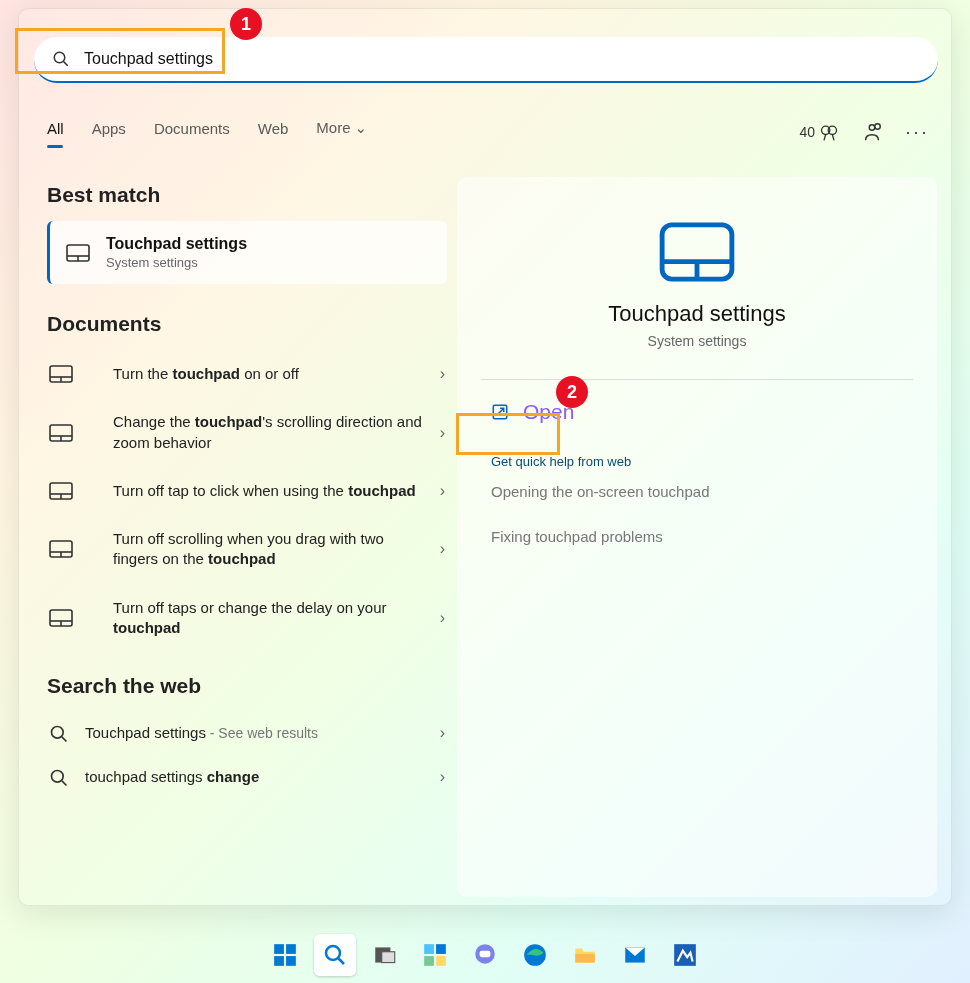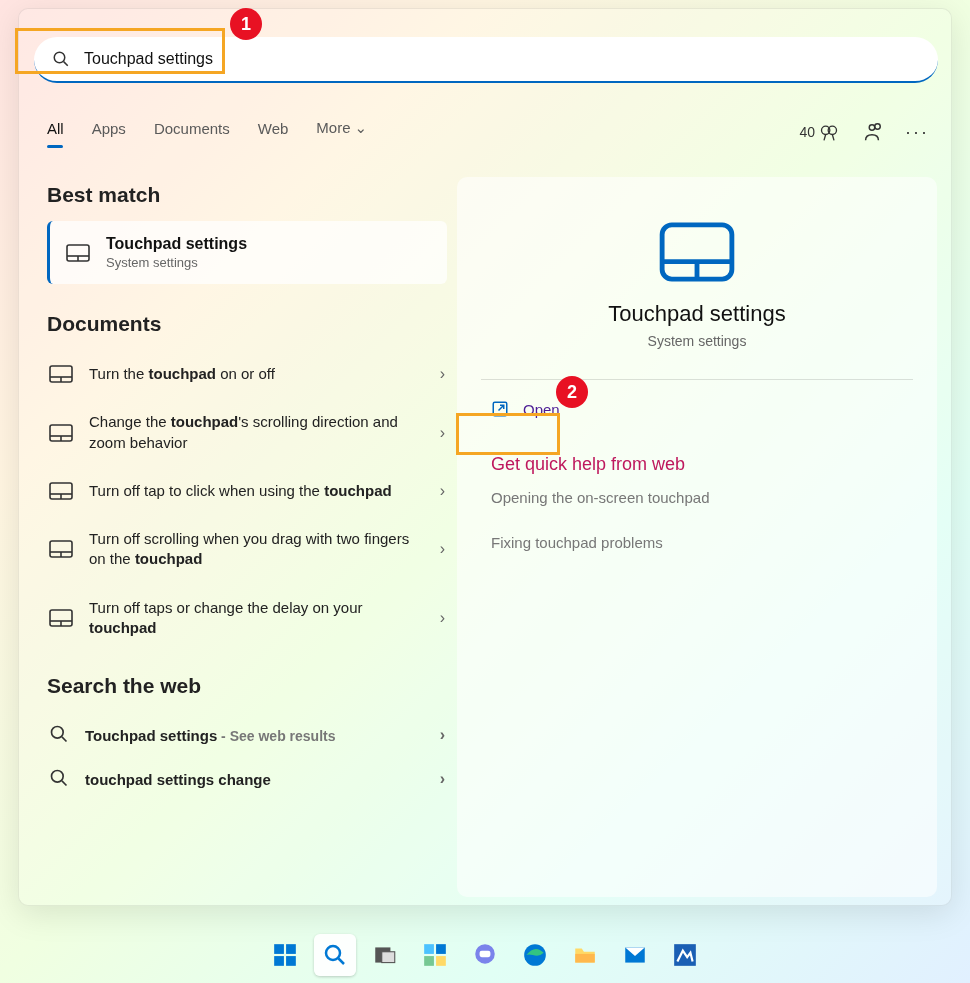--- a/index.html
+++ b/index.html
@@ -51,43 +51,43 @@
   background: rgba(255,255,255,0.72); border-radius: 6px;
   padding: 14px 16px; display: flex; align-items: center; gap: 16px;
   border-left: 3px solid #0067c0; margin-bottom: 28px; cursor: pointer;
 }
 .tp-icon { width: 24px; height: 18px; flex-shrink: 0; }
 .bm-title { font-size: 16px; font-weight: 600; color: #111; }
 .bm-sub { font-size: 13px; color: #666; margin-top: 2px; }
 .setting-row {
   display: flex; align-items: center; gap: 16px; padding: 14px 2px; cursor: pointer;
 }
-.setting-text { flex: 1; font-size: 15px; color: #222; line-height: 1.35; }
+.setting-text { flex: 1; font-size: 15px; color: #222; line-height: 1.35; margin-left: 24px; }
 .chev-right { color: #666; font-size: 16px; }
-.web-row { display: flex; align-items: flex-end; gap: 16px; padding: 12px 2px; cursor: pointer; font-weight: bold; }
+.web-row { display: flex; align-items: flex-start; gap: 16px; padding: 12px 2px; cursor: pointer; }
 .web-text { flex: 1; font-size: 15px; color: #222; }
 .web-sub { color: #777; font-size: 14px; }
 .right-panel {
   position: absolute; left: 438px; top: 168px; width: 480px; height: 720px;
   background: rgba(255,255,255,0.55); border-radius: 10px;
   padding: 44px 24px 24px 24px;
 }
 .big-icon { margin: 0 auto; width: 78px; height: 62px; display: block; }
 .rp-title { text-align: center; font-size: 22px; color: #111; margin-top: 18px; }
 .rp-sub { text-align: center; font-size: 14px; color: #666; margin-top: 6px; }
 .rp-divider { height: 1px; background: rgba(0,0,0,0.12); margin: 30px 0 0 0; }
 .open-row { display: flex; align-items: center; gap: 14px; padding: 14px 10px; cursor: pointer; margin-top: 6px; }
 .open-icon { width: 18px; height: 18px; }
-.open-text { font-size: 15px; color: #4c1d95; }
+.open-text { font-size: 21px; color: #8b5cf6; }
 .annot-2 {
   position: absolute; left: 456px; top: 413px; width: 104px; height: 42px;
   border: 3px solid #f5a623; pointer-events: none; z-index: 5;
 }
 .badge-2 { left: 556px; top: 376px; }
-.help-h { font-size: 18px; font-weight: 500; color: #be185d; margin-top: 22px; padding: 0 10px; }
+.help-h { font-size: 13px; font-weight: 500; color: #0c4a6e; margin-top: 16px; padding: 0 10px; }
 .help-link { font-size: 15px; color: #777; padding: 14px 10px; cursor: pointer; }
 .taskbar {
   position: absolute; left: 0; bottom: 0; width: 970px; height: 56px;
   display: flex; align-items: center; justify-content: center; gap: 8px;
 }
 .tb-item { width: 42px; height: 42px; border-radius: 6px; display: flex; align-items: center; justify-content: center; cursor: pointer; }
 .tb-item.active { background: rgba(255,255,255,0.9); box-shadow: 0 1px 3px rgba(0,0,0,0.2); }
 </style>
 </head>
 <body>

